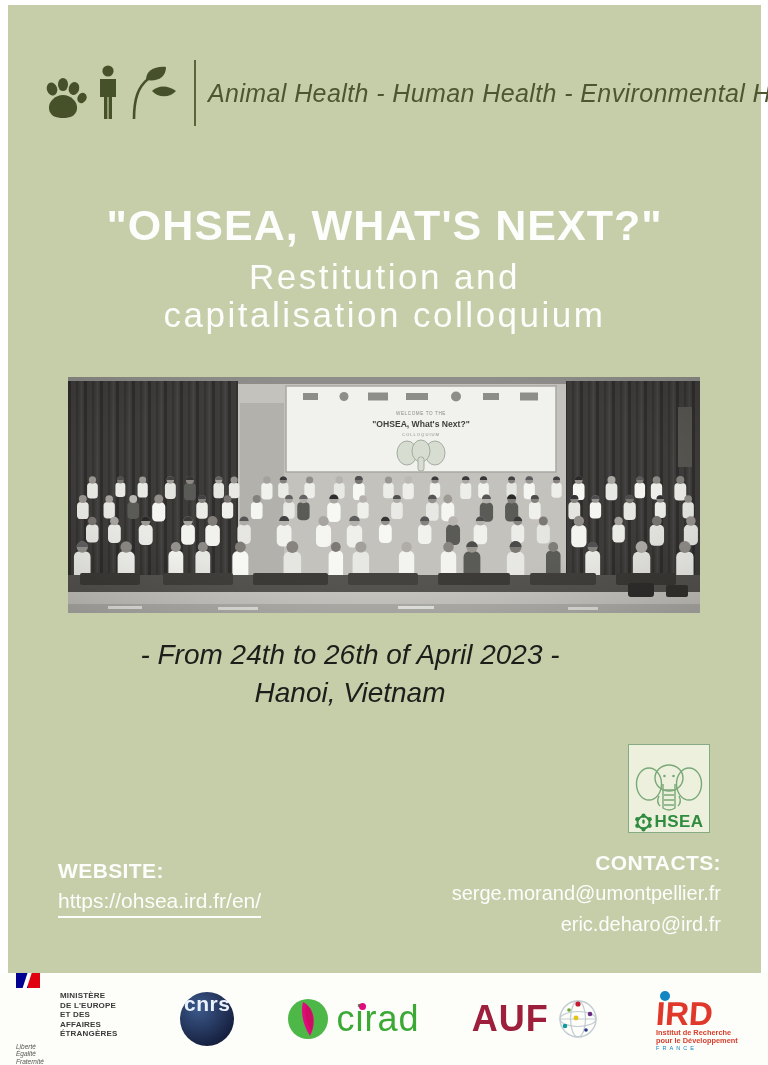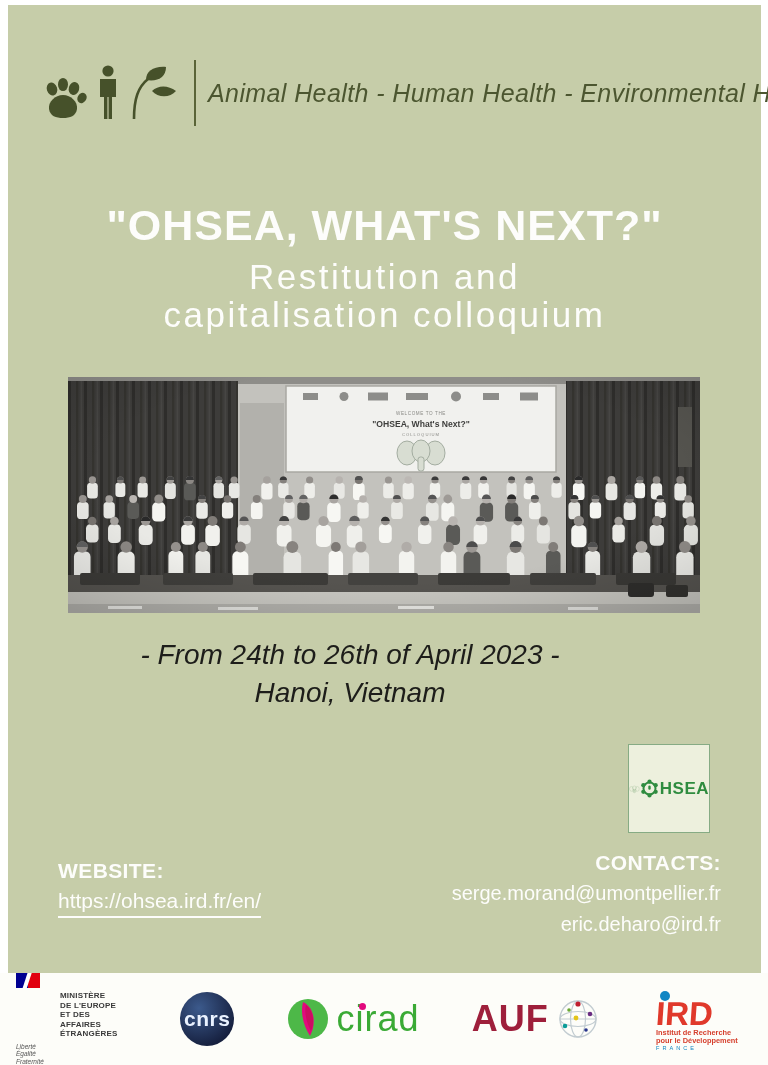--- a/index.html
+++ b/index.html
@@ -21,21 +21,21 @@
   
   .photo{position:absolute;left:60px;top:372px;width:632px;height:236px;background:#c6c5c0;overflow:hidden;}
   .photo svg{display:block;}
 
   
   .date-block{position:absolute;left:0;top:631px;width:684px;text-align:center;color:#1d1d1a;
               font-style:italic;font-weight:500;font-size:28px;line-height:38px;}
 
   
   .ohsea-box{position:absolute;left:620px;top:739px;width:82px;height:89px;background:#edf0dd;
-             border:1px solid #86ab84;display:flex;flex-direction:row;align-items:center;justify-content:flex-end;box-sizing:border-box;}
+             border:1px solid #86ab84;display:flex;flex-direction:column;align-items:center;justify-content:flex-end;box-sizing:border-box;}
   .ohsea-word{display:flex;align-items:center;gap:1px;}
   .ohsea-word .txt{font-size:17px;font-weight:700;color:#2f8c3f;letter-spacing:.5px;}
 
   
   .links-row{position:absolute;left:0;top:843px;width:753px;color:#fdfdfb;}
   .website{position:absolute;left:30px;top:8px;margin-left:20px;}
   .contacts{position:absolute;right:40px;top:0;text-align:right;}
   .link-label{font-size:21px;font-weight:700;letter-spacing:.4px;line-height:30px;}
   .link-url{font-size:21px;line-height:30px;border-bottom:2px solid #fdfdfb;display:inline-block;
             color:#fdfdfb;text-decoration:none;cursor:pointer;}
@@ -49,21 +49,21 @@
   .ministry{flex-direction:column;align-items:flex-start;width:112px;}
   .flag{position:relative;width:24px;height:15px;margin-bottom:3px;overflow:hidden;}
   .flag .b{position:absolute;left:0;top:0;width:12px;height:15px;background:#000091;}
   .flag .r{position:absolute;right:0;top:0;width:12px;height:15px;background:#e1000f;}
   .flag .w{position:absolute;left:9px;top:-3px;width:4px;height:22px;background:#ffffff;transform:rotate(18deg);}
   .min-line{font-size:8px;font-weight:700;color:#3a3a3a;line-height:9.5px;letter-spacing:.2px;padding-left:44px;}
   .min-motto{font-size:6.5px;font-style:italic;color:#555;line-height:7.5px;margin-top:4px;}
   
   .cnrs-circle{width:54px;height:54px;border-radius:50%;
       background:radial-gradient(circle at 35% 30%, #3c5a8c, #16203f 75%);
-      display:flex;align-items:center;justify-content:center;}
+      display:flex;align-items:flex-start;justify-content:center;}
   .cnrs-circle span{color:#eaf2ff;font-size:21px;font-weight:700;letter-spacing:.5px;}
   
   .mivegec{position:relative;width:104px;height:62px;}
   
   .cirad{position:relative;gap:6px;}
   .cirad .word{font-size:36px;color:#3aaa35;letter-spacing:1px;line-height:36px;}
   .cirad .idot{position:absolute;left:73px;top:6px;width:7px;height:7px;border-radius:50%;background:#e2097e;}
   
   .auf{gap:7px;}
   .auf .word{font-size:36px;font-weight:700;color:#9e1f3b;letter-spacing:1px;}

